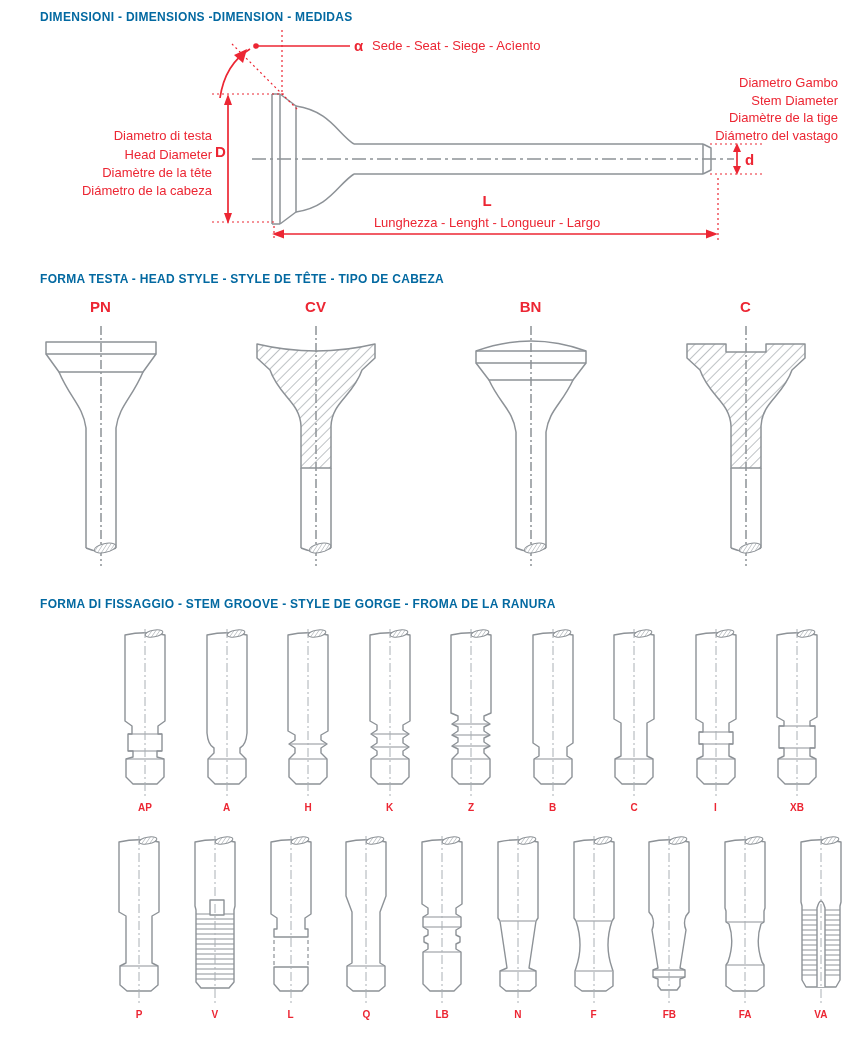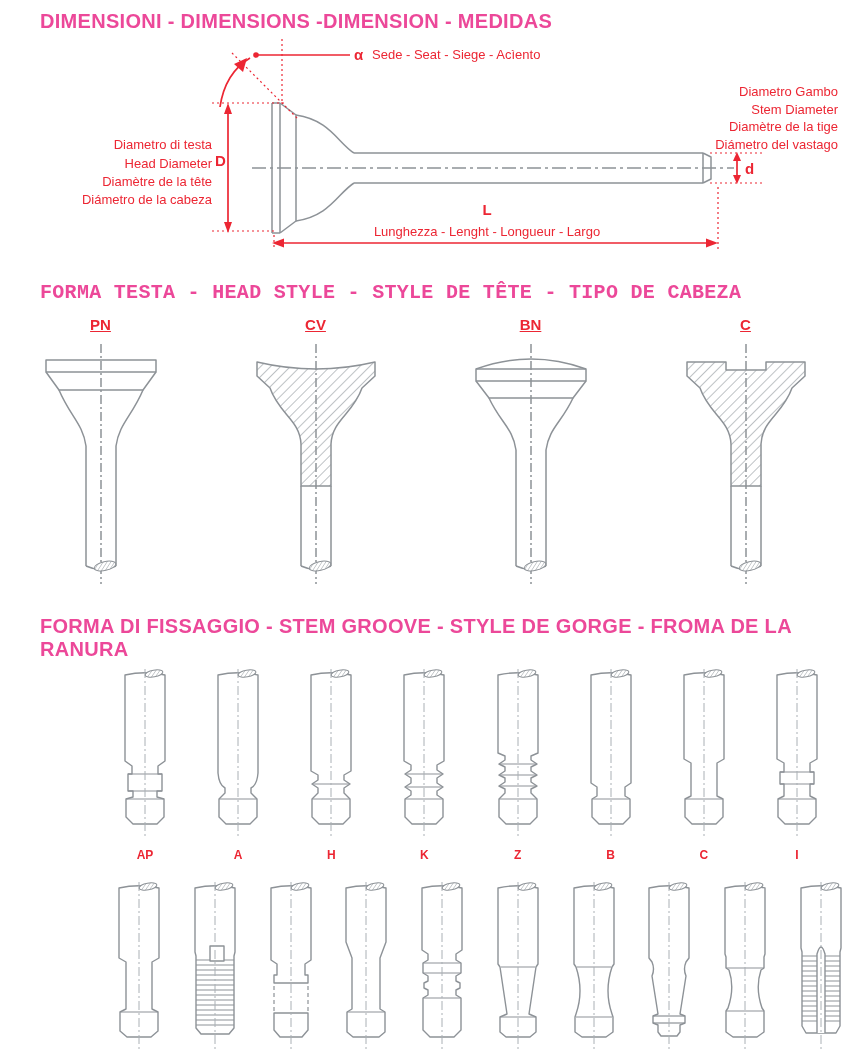--- a/index.html
+++ b/index.html
@@ -1,44 +1,44 @@
 <!DOCTYPE html>
 <html><head>
 <meta charset="utf-8">
 <style>
   html,body{margin:0;padding:0;background:#fff;}
   body{width:860px;height:1051px;overflow:hidden;font-family:"Liberation Sans",sans-serif;position:relative;}
-  h2{color:#ec4899;font-size:20px;letter-spacing:.3px;font-weight:bold;margin:0;}
+  h2{color:#0369a1;font-size:12px;letter-spacing:.3px;font-weight:bold;margin:0;}
   #t1{margin:10px 0 0 40px;}
-  #t2{margin:20px 0 0 40px;font-family:Liberation Mono, monospace;}
-  #t3{margin:24px 0 6px 40px;}
+  #t2{margin:20px 0 0 40px;}
+  #t3{margin:24px 0 16px 40px;}
   svg{display:block;}
   
   .g path,.g line{fill:none;stroke:#8d9297;stroke-width:1.5;stroke-linejoin:round;}
   .cl2{fill:none;stroke:#a9afb4;stroke-width:1.1;stroke-dasharray:14 4 3 4;}
   
   .rd{fill:none;stroke:#ec2633;stroke-width:1.2;stroke-dasharray:2 3;}
   .rs{fill:none;stroke:#ec2633;stroke-width:1.7;}
   .rf{fill:#ec2633;stroke:none;}
   .rt{font-family:"Liberation Sans",sans-serif;font-size:13px;fill:#ec2633;}
   .rtb{font-family:"Liberation Sans",sans-serif;font-size:15px;font-weight:bold;fill:#ec2633;}
   
   #head-row{display:flex;justify-content:space-between;width:806px;margin:12px 0 0 20px;}
   .hcell{width:161px;display:flex;flex-direction:column;align-items:center;}
-  .flabel{color:#ec2633;font-weight:bold;font-size:15px;height:20px;text-decoration:underline;}
+  .flabel{color:#ec2633;font-weight:bold;font-size:15px;height:20px;}
   svg.head path,svg.head rect,svg.head line{fill:none;stroke:#8d9297;stroke-width:1.5;stroke-linejoin:round;}
   svg.head .hatched{fill:url(#hb);}
   .cl{fill:none;stroke:#aab0b5;stroke-width:1;stroke-dasharray:9 3 2 3;}
   .he{fill:url(#hs);stroke:#8d9297;stroke-width:1;}
   
   .srow{display:flex;justify-content:space-between;}
   #row1{width:722px;margin:6px 0 0 110px;}
   #row2{width:752px;margin:12px 0 0 104px;}
   .scell{width:70px;display:flex;flex-direction:column;align-items:center;}
-  .flabel2{color:#ec2633;font-weight:bold;font-size:12px;height:20px;margin-top:6px;}
+  .flabel2{color:#ec2633;font-weight:bold;font-size:10px;height:20px;margin-top:0;}
   svg.stem .wh{fill:#fff;stroke:#8d9297;stroke-width:1.4;stroke-linejoin:round;}
   svg.stem line{stroke:#8d9297;stroke-width:1.2;}
   svg.stem line.thr{stroke-width:1;}
   svg.stem .dsh{stroke-dasharray:4 3;}
 </style>
 </head>
 <body>
 
 <svg width="0" height="0" style="position:absolute">
   <defs>
@@ -228,20 +228,31 @@
       <svg class="stem" width="70" height="175" viewBox="0 0 70 175">
         <path class="wh" d="M15,8 L15,92 L22,96 L22,105 L18,105 L18,117 L22,117 L22,129 L16,132 L16,150 L23,157 L47,157 L54,150 L54,132 L48,129 L48,117 L52,117 L52,105 L48,105 L48,96 L55,92 L55,8 Q35,3.5 15,8 Z"></path>
         <line x1="18" y1="105" x2="52" y2="105"></line>
         <line x1="18" y1="117" x2="52" y2="117"></line>
         <line x1="16" y1="132" x2="54" y2="132"></line>
         <path class="cl" d="M35,2 V170"></path>
         <ellipse class="he" cx="44" cy="6.5" rx="9" ry="3.4" transform="rotate(-10 44 6.5)"></ellipse>
       </svg>
       <div class="flabel2">I</div>
     </div>
+    <div class="scell">
+      <svg class="stem" width="70" height="175" viewBox="0 0 70 175">
+        <path class="wh" d="M15,8 L15,90 L22,94 L22,99 L17,99 L17,121 L22,121 L22,129 L16,132 L16,150 L23,157 L47,157 L54,150 L54,132 L48,129 L48,121 L53,121 L53,99 L48,99 L48,94 L55,90 L55,8 Q35,3.5 15,8 Z"></path>
+        <line x1="17" y1="99" x2="53" y2="99"></line>
+        <line x1="17" y1="121" x2="53" y2="121"></line>
+        <line x1="16" y1="132" x2="54" y2="132"></line>
+        <path class="cl" d="M35,2 V170"></path>
+        <ellipse class="he" cx="44" cy="6.5" rx="9" ry="3.4" transform="rotate(-10 44 6.5)"></ellipse>
+      </svg>
+      <div class="flabel2">XB</div>
+    </div>
   </div>
 <div id="row2" class="srow">
     <div class="scell">
       <svg class="stem" width="70" height="175" viewBox="0 0 70 175">
         <path class="wh" d="M15,8 L15,78 L22,82 L22,129 L16,132 L16,151 L23,157 L47,157 L54,151 L54,132 L48,129 L48,82 L55,78 L55,8 Q35,3.5 15,8 Z"></path>
         <line x1="16" y1="132" x2="54" y2="132"></line>
         <path class="cl" d="M35,2 V170"></path>
         <ellipse class="he" cx="44" cy="6.5" rx="9" ry="3.4" transform="rotate(-10 44 6.5)"></ellipse>
       </svg>
       <div class="flabel2">P</div>

